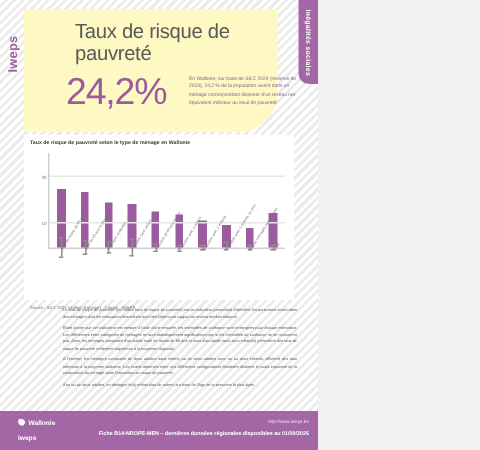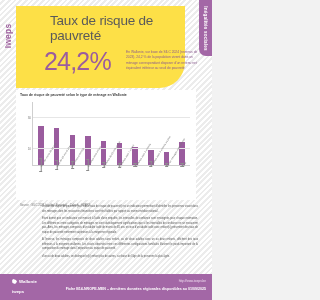--- a/index.html
+++ b/index.html
@@ -33,21 +33,21 @@
     background:#a367a6;border-bottom-left-radius:7px;border-top-left-radius:0;
     display:flex;align-items:center;justify-content:center;
   }
   .side-tab span{
     transform:rotate(90deg);white-space:nowrap;
     font-size:4.6px;color:#fff;font-weight:bold;letter-spacing:.2px;
   }
   
   .header-card{
     position:absolute;left:16px;top:6px;right:27px;height:82px;
-    background:#fde047;border-bottom-right-radius:26px;
+    background:#fef9c3;border-bottom-right-radius:26px;
   }
   .title{
     position:absolute;left:34px;top:8px;right:6px;
     font-size:13.5px;color:#5a5a5a;font-weight:400;line-height:1.1;
     letter-spacing:-.2px;
   }
   .subtitle{
     position:absolute;left:34px;top:25px;right:6px;
     font-size:9.5px;color:#2d2d2d;font-weight:bold;line-height:1.1;
   }

